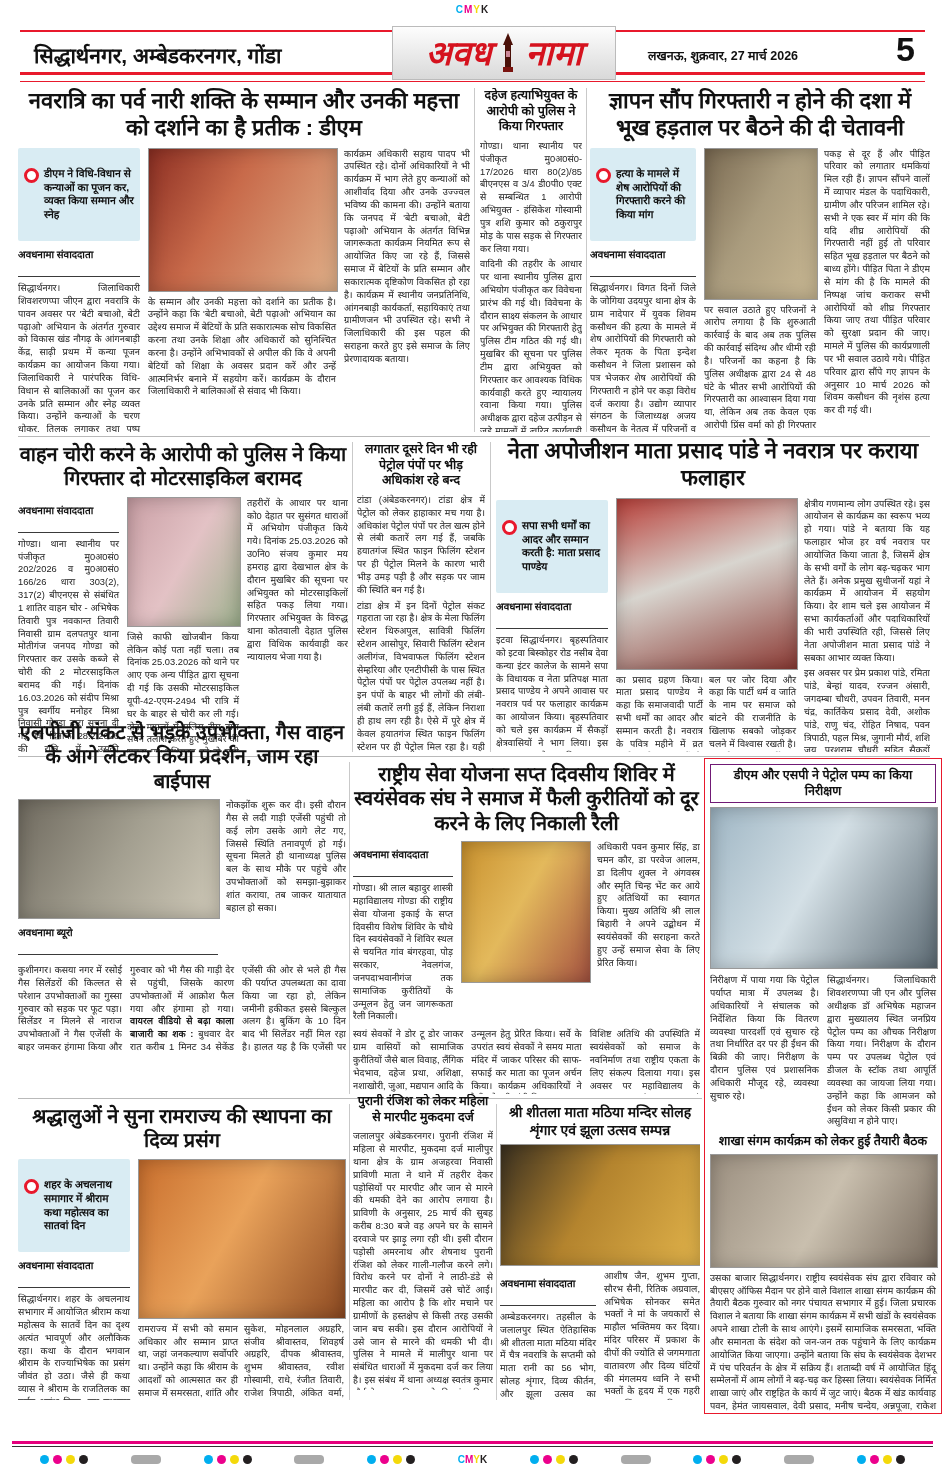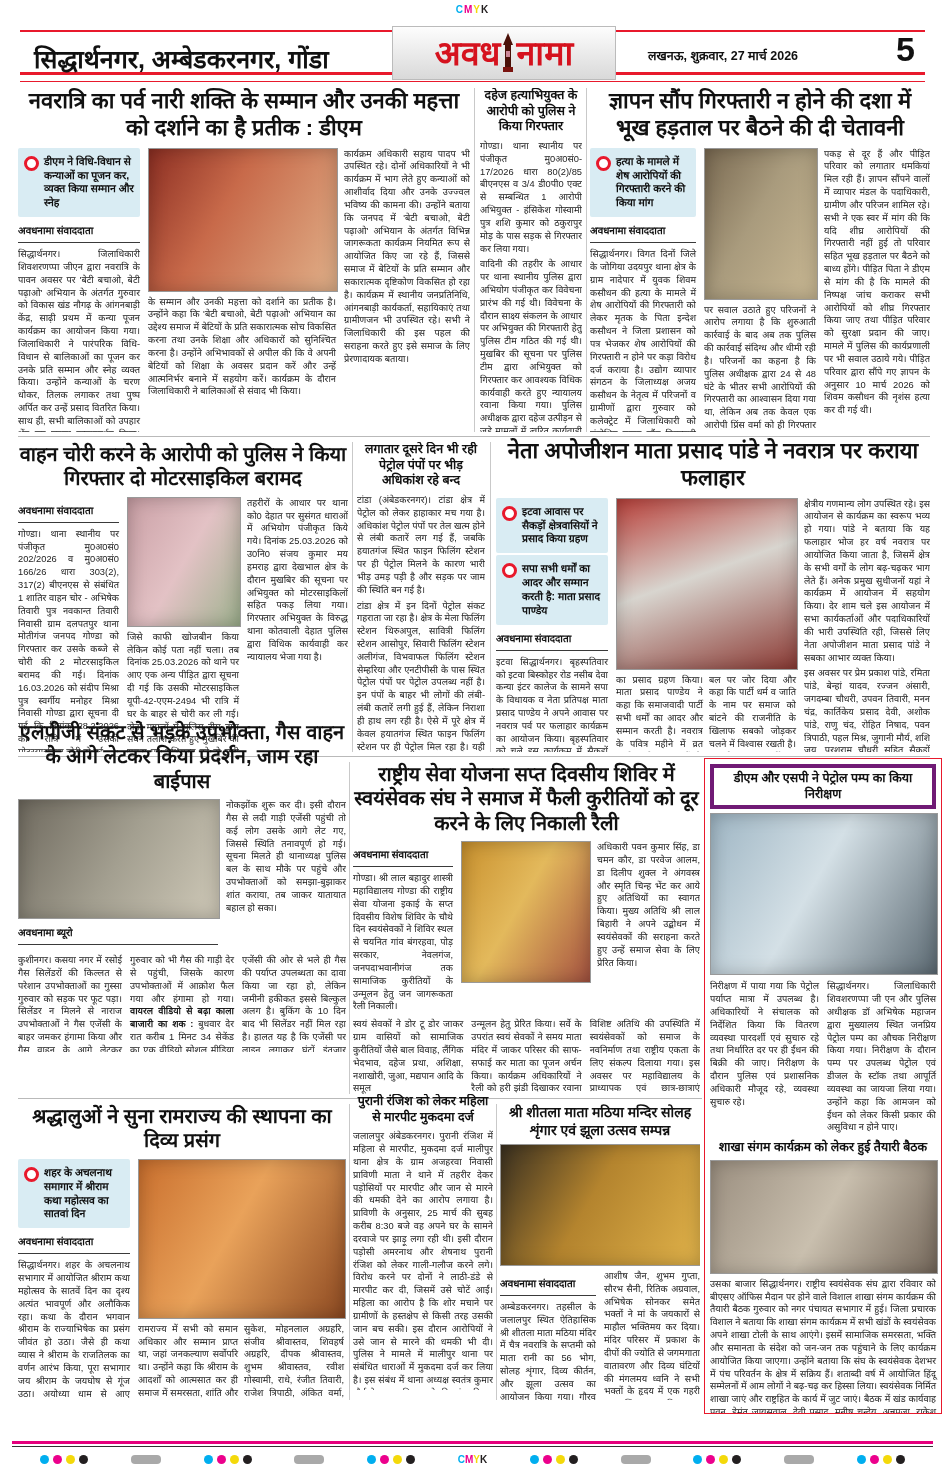--- a/index.html
+++ b/index.html
@@ -4,41 +4,41 @@
 <style>
   html,body{margin:0;padding:0;background:#fff;}
   #page{position:relative;width:945px;height:1473px;background:#fff;overflow:hidden;
         font-family:"Liberation Sans","DejaVu Sans",sans-serif;color:#111;}
   .abs{position:absolute;}
   
   .cmyk-top{top:4px;left:0;width:945px;text-align:center;font-size:10px;font-weight:bold;letter-spacing:1px;}
   .c-c{color:#00aeef}.c-m{color:#ec008c}.c-y{color:#f4d90a}.c-k{color:#231f20}
   .rule-red-top{top:30px;left:20px;width:905px;height:2px;background:#e8192c;}
   .rule-red-bot{top:72px;left:20px;width:905px;height:6px;border-top:3px solid #e8192c;border-bottom:1px solid #e8192c;}
-  .editions{top:41px;left:34px;font-size:25px;font-weight:bold;}
+  .editions{top:41px;left:34px;font-size:21px;font-weight:bold;}
   .masthead{top:26px;left:392px;width:222px;height:52px;background:linear-gradient(#fdfdfd,#d9d9d9);
-            border:1px solid #bbb;display:flex;align-items:center;justify-content:center;gap:0;}
+            border:1px solid #bbb;display:flex;align-items:center;justify-content:center;gap:9px;font-style:italic;}
   .masthead .t{font-size:34px;font-weight:bold;color:#d5121e;line-height:1;}
   .dateline{top:47px;left:648px;font-size:12.5px;font-weight:bold;}
   .pageno{top:30px;left:896px;font-size:34px;font-weight:bold;}
   
   .vrule{position:absolute;width:1px;background:#c9c9c9;}
   .hrule{position:absolute;height:1px;background:#b9b9b9;}
   
   .art{position:absolute;overflow:hidden;}
   .hl-xl{font-size:22px;font-weight:bold;text-align:center;line-height:1.22;}
   .hl-l{font-size:20px;font-weight:bold;text-align:center;line-height:1.22;}
   .hl-m{font-size:14px;font-weight:bold;text-align:center;line-height:1.25;}
   .hl-s{font-size:12.5px;font-weight:bold;text-align:center;line-height:1.25;}
   .bcol{font-size:9.3px;line-height:1.38;text-align:justify;color:#1c1c1c;}
   .cols{display:flex;gap:8px;align-items:flex-start;}
   .cols>*{flex:1;min-width:0;}
-  .kicker{background:#d9ecf3;padding:7px 6px;display:flex;gap:5px;font-size:10.5px;font-weight:bold;line-height:1.32;border-radius:2px;}
+  .kicker{background:#d9ecf3;padding:19px 6px;display:flex;gap:5px;font-size:10.5px;font-weight:bold;line-height:1.32;border-radius:2px;}
   .kdot{width:9px;height:9px;border:3px solid #e8192c;border-radius:50%;background:#fff;flex:none;margin-top:1px;}
-  .byline{font-weight:bold;font-size:10px;border-bottom:1.4px solid #3a3a3a;padding:6px 0 5px;margin-bottom:5px;}
+  .byline{font-weight:bold;font-size:10px;border-bottom:1.4px solid #3a3a3a;padding:6px 0 15px;margin-bottom:5px;}
   .photo{border:1px solid #999;box-shadow:inset 0 0 18px rgba(0,0,0,.25);}
   .subhead-inline{font-weight:bold;}
   .redbox{border:1.6px solid #e8192c;padding:5px;}
   
   .reg-rule{bottom:26px;left:12px;width:921px;border-top:3px solid #e5007d;border-bottom:1px solid #333;height:2px;}
   .regrow{bottom:8px;left:40px;width:865px;display:flex;align-items:center;justify-content:space-between;}
   .dotg{display:flex;gap:4px;}
   .dot{width:9px;height:9px;border-radius:50%;display:inline-block;}
   .d-c{background:#00aeef}.d-m{background:#ec008c}.d-y{background:#f4d90a}.d-k{background:#231f20}
   .gbar{width:30px;height:9px;border-radius:4px;background:#a9a9a9;}
@@ -139,24 +139,20 @@
   <div class="art" style="left:357px;top:442px;width:128px;height:310px">
     <div class="hl-s">लगातार दूसरे दिन भी रही पेट्रोल पंपों पर भीड़ अधिकांश रहे बन्द</div>
     <div class="bcol" style="margin-top:5px">टांडा (अंबेडकरनगर)। टांडा क्षेत्र में पेट्रोल को लेकर हाहाकार मच गया है। अधिकांश पेट्रोल पंपों पर तेल खत्म होने से लंबी कतारें लग गई हैं, जबकि हयातगंज स्थित फाइन फिलिंग स्टेशन पर ही पेट्रोल मिलने के कारण भारी भीड़ उमड़ पड़ी है और सड़क पर जाम की स्थिति बन गई है।</div>
     <div class="bcol" style="margin-top:3px">टांडा क्षेत्र में इन दिनों पेट्रोल संकट गहराता जा रहा है। क्षेत्र के मेला फिलिंग स्टेशन थिरुअपुल, सावित्री फिलिंग स्टेशन आसोपुर, सिवारी फिलिंग स्टेशन अलीगंज, विभवाफल फिलिंग स्टेशन सेम्हरिया और एनटीपीसी के पास स्थित पेट्रोल पंपों पर पेट्रोल उपलब्ध नहीं है। इन पंपों के बाहर भी लोगों की लंबी-लंबी कतारें लगी हुई हैं, लेकिन निराशा ही हाथ लग रही है। ऐसे में पूरे क्षेत्र में केवल हयातगंज स्थित फाइन फिलिंग स्टेशन पर ही पेट्रोल मिल रहा है। यही वजह है कि यहां सुबह से ही लोगों की भारी भीड़ उमड़ रही है।</div>
   </div>
 
   <div class="art" style="left:496px;top:438px;width:434px;height:314px">
     <div class="hl-xl">नेता अपोजीशन माता प्रसाद पांडे ने नवरात्र पर कराया फलाहार</div>
     <div class="cols" style="margin-top:6px">
       <div style="flex:0 0 112px">
-        <div class="kicker">
-            <span class="kdot"></span>
-            <span>इटवा आवास पर सैकड़ों क्षेत्रवासियों ने प्रसाद किया ग्रहण</span>
-          </div>
         <div class="kicker" style="margin-top:2px">
             <span class="kdot"></span>
             <span>सपा सभी धर्मों का आदर और सम्मान करती है: माता प्रसाद पाण्डेय</span>
           </div>
         <div class="byline">अवधनामा संवाददाता</div>
         <div class="bcol">इटवा सिद्धार्थनगर। बृहस्पतिवार को इटवा बिस्कोहर रोड नसीब देवा कन्या इंटर कालेज के सामने सपा के विधायक व नेता प्रतिपक्ष माता प्रसाद पाण्डेय ने अपने आवास पर नवरात्र पर्व पर फलाहार कार्यक्रम का आयोजन किया। बृहस्पतिवार को चले इस कार्यक्रम में सैकड़ों क्षेत्रवासियों ने भाग लिया। इस अवसर पर नेता प्रतिपक्ष माता प्रसाद पाण्डेय ने स्वयं उपस्थित रहकर एक-एक आगंतुक का स्वागत किया। कार्यक्रम स्थल पर भक्तिमय माहौल था, जहां सभी अतिथियों ने फलाहार</div>
       </div>
       <div style="flex:0 0 180px">
         <div class="photo" style="width:180px;height:170px;background:linear-gradient(160deg,#b9413b,#d8d5cf 45%,#8c3b35)"></div>
         <div class="cols" style="margin-top:4px;gap:6px">
@@ -204,21 +200,21 @@
       <div class="bcol">अधिकारी पवन कुमार सिंह, डा चमन कौर, डा परवेज आलम, डा दिलीप शुक्ल ने अंगवस्त्र और स्मृति चिन्ह भेंट कर आये हुए अतिथियों का स्वागत किया। मुख्य अतिथि श्री लाल बिहारी ने अपने उद्बोधन में स्वयंसेवकों की सराहना करते हुए उन्हें समाज सेवा के लिए प्रेरित किया।</div>
     </div>
     <div class="cols" style="margin-top:5px">
       <div class="bcol">स्वयं सेवकों ने डोर टू डोर जाकर ग्राम वासियों को सामाजिक कुरीतियों जैसे बाल विवाह, लैंगिक भेदभाव, दहेज प्रथा, अशिक्षा, नशाखोरी, जुआ, मद्यपान आदि के समूल</div>
       <div class="bcol">उन्मूलन हेतु प्रेरित किया। सर्वे के उपरांत स्वयं सेवकों ने समय माता मंदिर में जाकर परिसर की साफ-सफाई कर माता का पूजन अर्चन किया। कार्यक्रम अधिकारियों ने रैली को हरी झंडी दिखाकर रवाना किया।</div>
       <div class="bcol">विशिष्ट अतिथि की उपस्थिति में स्वयंसेवकों को समाज के नवनिर्माण तथा राष्ट्रीय एकता के लिए संकल्प दिलाया गया। इस अवसर पर महाविद्यालय के प्राध्यापक एवं छात्र-छात्राएं उपस्थित रहे।</div>
     </div>
   </div>
 
   <div class="art redbox" style="left:704px;top:758px;width:226px;height:644px">
-    <div style="border:4px solid #701a75;padding:3px 16px">
+    <div style="border:1px solid #701a75;padding:3px 16px">
       <div class="hl-s">डीएम और एसपी ने पेट्रोल पम्प का किया निरीक्षण</div>
     </div>
     <div class="photo" style="width:100%;height:160px;margin-top:4px;background:linear-gradient(120deg,#9fb6c4,#d4e0e6 45%,#5d6b74)"></div>
     <div class="cols" style="margin-top:5px">
       <div class="bcol">निरीक्षण में पाया गया कि पेट्रोल पर्याप्त मात्रा में उपलब्ध है। अधिकारियों ने संचालक को निर्देशित किया कि वितरण व्यवस्था पारदर्शी एवं सुचारु रहे तथा निर्धारित दर पर ही ईंधन की बिक्री की जाए। निरीक्षण के दौरान पुलिस एवं प्रशासनिक अधिकारी मौजूद रहे, व्यवस्था सुचारु रहे।</div>
       <div class="bcol">सिद्धार्थनगर। जिलाधिकारी शिवशरणप्पा जी एन और पुलिस अधीक्षक डॉ अभिषेक महाजन द्वारा मुख्यालय स्थित जनप्रिय पेट्रोल पम्प का औचक निरीक्षण किया गया। निरीक्षण के दौरान पम्प पर उपलब्ध पेट्रोल एवं डीजल के स्टॉक तथा आपूर्ति व्यवस्था का जायजा लिया गया। उन्होंने कहा कि आमजन को ईंधन को लेकर किसी प्रकार की असुविधा न होने पाए।</div>
     </div>
     <div class="hl-s" style="margin-top:6px">शाखा संगम कार्यक्रम को लेकर हुई तैयारी बैठक</div>
     <div class="photo" style="width:100%;height:112px;margin-top:4px;background:linear-gradient(120deg,#9b8f80,#c9bfae 50%,#76695c)"></div>
     <div class="bcol" style="margin-top:4px">उसका बाजार सिद्धार्थनगर। राष्ट्रीय स्वयंसेवक संघ द्वारा रविवार को बीएसए ऑफिस मैदान पर होने वाले विशाल शाखा संगम कार्यक्रम की तैयारी बैठक गुरुवार को नगर पंचायत सभागार में हुई। जिला प्रचारक विशाल ने बताया कि शाखा संगम कार्यक्रम में सभी खंडों के स्वयंसेवक अपने शाखा टोली के साथ आएंगे। इसमें सामाजिक समरसता, भक्ति और समानता के संदेश को जन-जन तक पहुंचाने के लिए कार्यक्रम आयोजित किया जाएगा। उन्होंने बताया कि संघ के स्वयंसेवक देशभर में पंच परिवर्तन के क्षेत्र में सक्रिय हैं। शताब्दी वर्ष में आयोजित हिंदू सम्मेलनों में आम लोगों ने बढ़-चढ़ कर हिस्सा लिया। स्वयंसेवक निर्मित शाखा जाएं और राष्ट्रहित के कार्य में जुट जाएं। बैठक में खंड कार्यवाह पवन, हेमंत जायसवाल, देवी प्रसाद, मनीष चन्देय, अन्नपूजा, राकेश आर्य, सुमित, प्रह्लाद सहित अनेक स्वयंसेवक उपस्थित रहे।</div>

